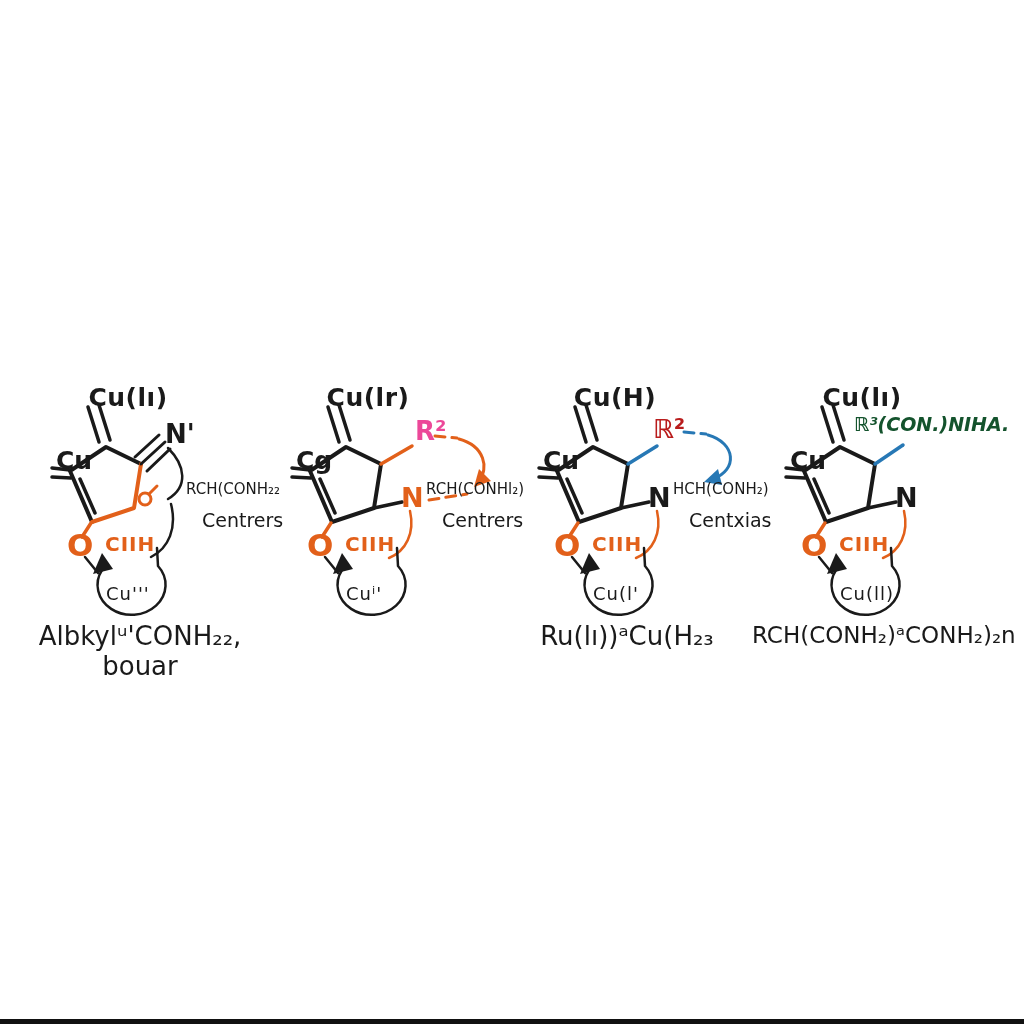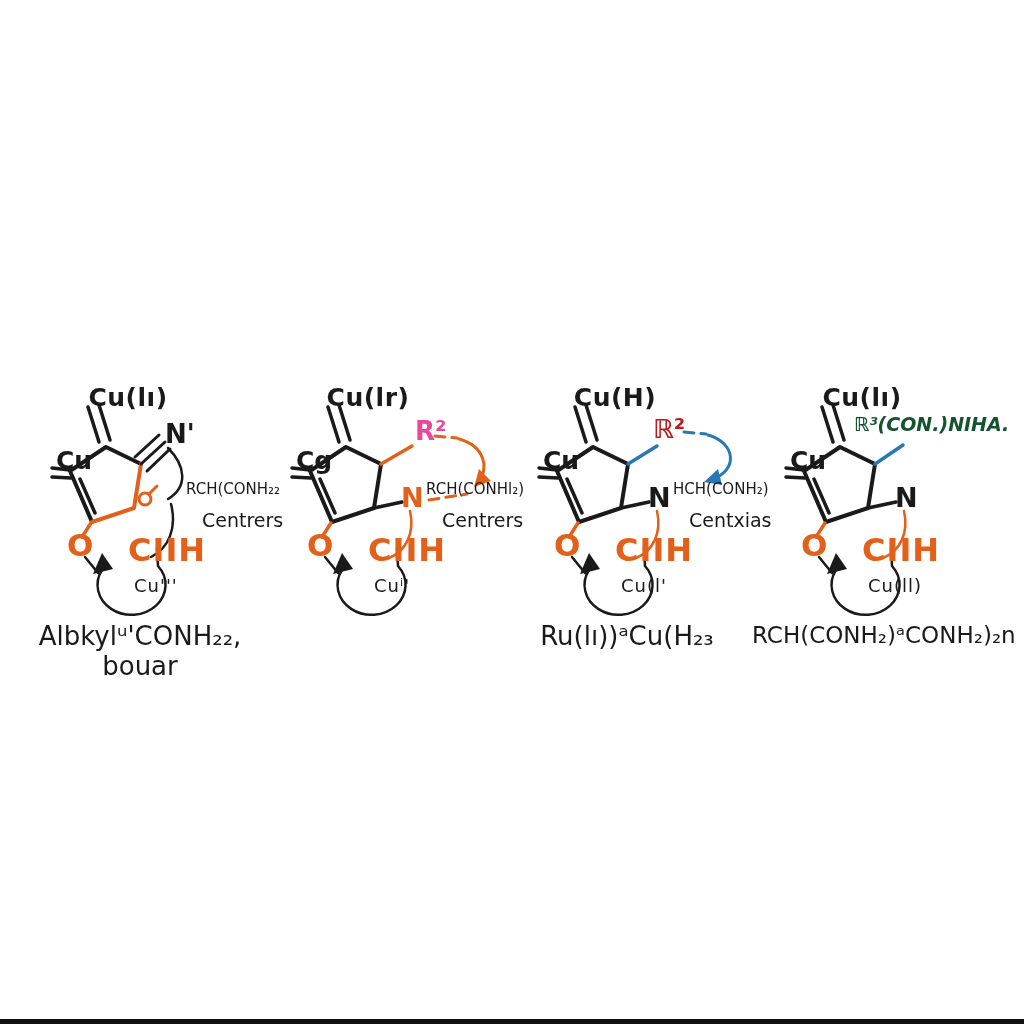--- a/index.html
+++ b/index.html
@@ -12,24 +12,24 @@
              font-size:25px;font-weight:bold;letter-spacing:.5px;}
   .left-label{left:-2px;top:63px;font-size:25px;font-weight:bold;margin-left:40px;}
   .sub-label{font-size:26px;font-weight:bold;}
   .s1 .sub-label{left:147px;top:36px;color:#1a1a1a;}
   .s2 .sub-label{left:157px;top:33px;color:#ec4899;}
   .s3 .sub-label{left:148px;top:31px;color:#b91c1c;}
   .s4 .sub-label{left:102px;top:30px;color:#14532d;font-size:19px;font-style:italic;}
   .n-label{left:143px;top:99px;font-size:27px;font-weight:bold;}
   .s2 .n-label{color:#e2601a;}
   .o-label{left:49px;top:144px;font-size:31px;font-weight:bold;color:#e2601a;}
-  .oh-label{left:87px;top:149px;font-size:32px;font-weight:bold;color:#e2601a;letter-spacing:1px;margin-left:23px;}
+  .oh-label{left:87px;top:149px;font-size:20px;font-weight:bold;color:#e2601a;letter-spacing:1px;}
   .side1{left:168px;top:97px;font-size:15px;}
   .side2{left:184px;top:126px;font-size:19px;}
-  .cuarrow{left:88px;top:192px;font-size:18px;letter-spacing:1px;margin-left:28px;}
+  .cuarrow{left:88px;top:200px;font-size:18px;letter-spacing:1px;}
   .caption1{left:0px;top:238px;width:244px;text-align:center;font-size:26px;}
   .s4 .caption1{width:258px;font-size:23px;}
   .caption2{left:0px;top:268px;width:244px;text-align:center;font-size:26px;}
   .bottom-line{position:absolute;left:0;bottom:0;width:1024px;height:5px;background:#111;}
   path,circle,line{fill:none;stroke-linecap:round;stroke-linejoin:round;}
   .bk{stroke:#1a1a1a;}
   .or{stroke:#e2601a;}
   .bl{stroke:#2778b5;}
   .w4{stroke-width:4px;} .w35{stroke-width:3.5px;} .w3{stroke-width:3px;} .w25{stroke-width:2.5px;}
   .dash{stroke-dasharray:10 7;}

